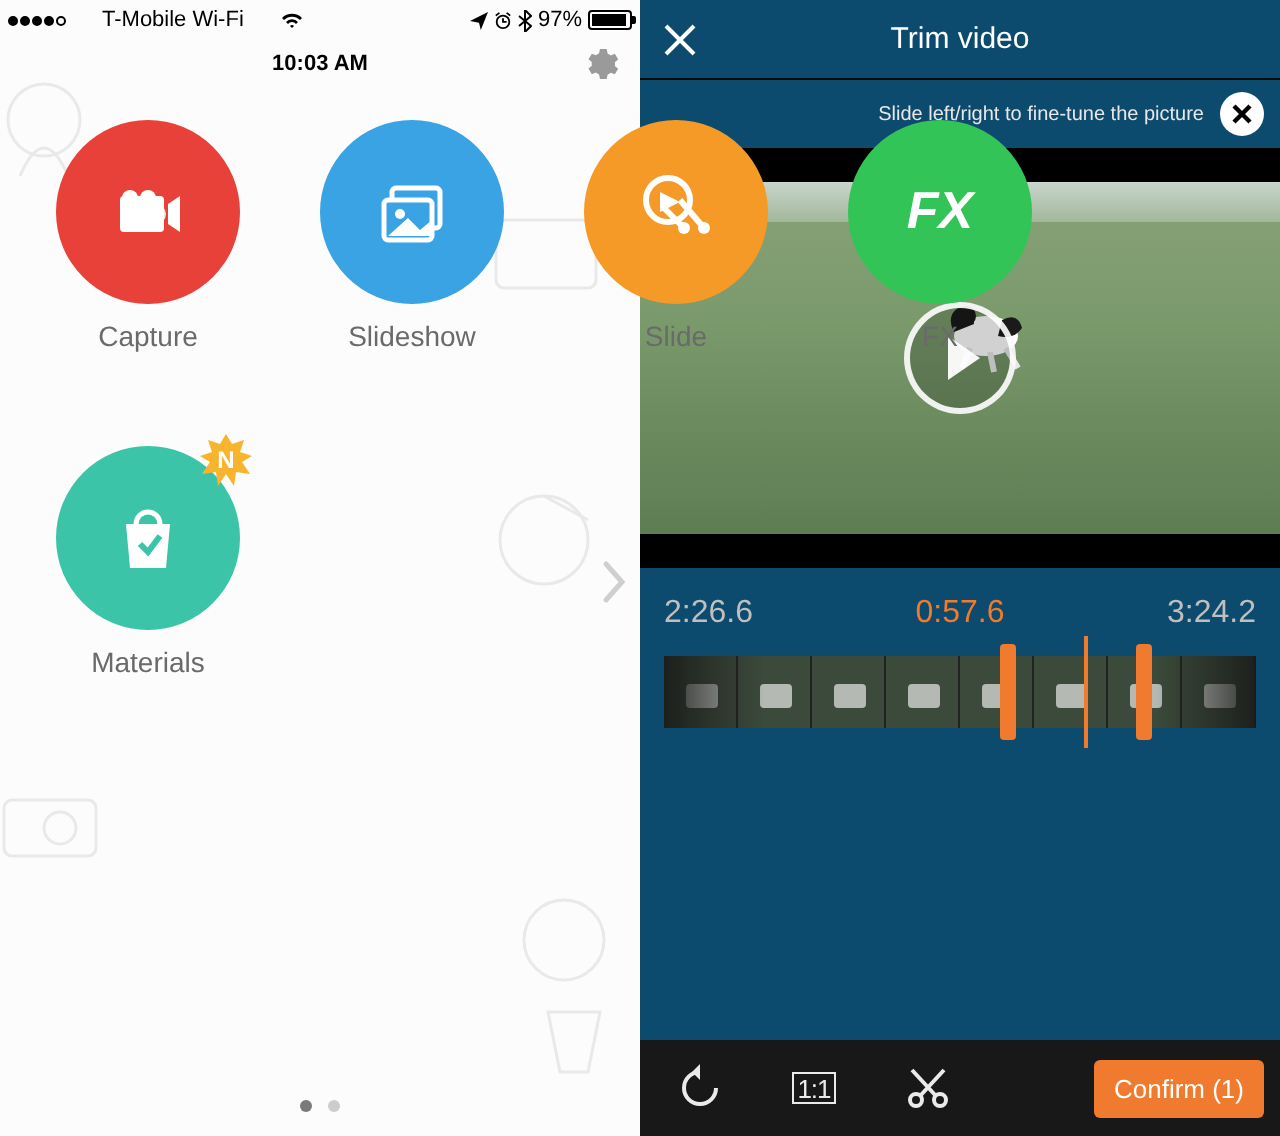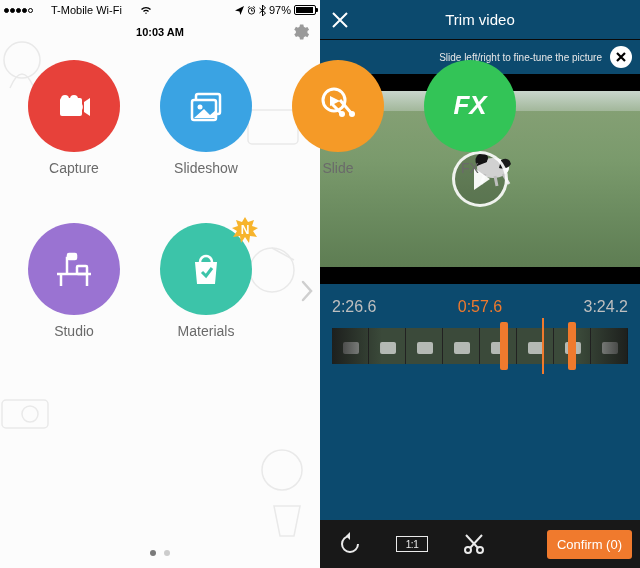--- a/index.html
+++ b/index.html
@@ -71,21 +71,21 @@
   .timeline .selR { left:236px; }
   .timeline .needle { position:absolute; top:-4px; bottom:-4px; width:2px; background:#f07a2d; left:210px; }
 
   .spacer { flex:1; }
 
   .toolbar { height:48px; display:flex; align-items:center; justify-content:space-between; padding:0 8px; background:#181818; }
   .tb-left { display:flex; gap:34px; align-items:center; margin-left:10px; }
   .tb-icon { width:24px; height:24px; color:#eaeaea; }
   .confirm { background:#f07a2d; color:#fff; font-size:13px; padding:7px 10px; border-radius:3px; }
 
-  .aspectbox { width:32px; height:16px; border:1.5px solid #eaeaea; display:flex; align-items:center; justify-content:center; font-size:10px; color:#eaeaea; letter-spacing:-0.5px; }
+  .aspectbox { width:22px; height:16px; border:1.5px solid #eaeaea; display:flex; align-items:center; justify-content:center; font-size:13px; color:#eaeaea; letter-spacing:-0.5px; }
 </style>
 </head>
 <body>
 
 <div class="panel left">
   <div class="doodle">
     <svg viewBox="0 0 320 568">
       <g stroke="#e9e9e9" stroke-width="1.5" fill="none">
         <circle cx="22" cy="60" r="18"></circle>
           <path d="M10 88 Q22 60 34 88"></path>
@@ -184,34 +184,20 @@
     </div>
     <div class="cell">
       <div class="circle green">
         <svg width="52" height="52" viewBox="0 0 52 52">
             <text x="26" y="34" font-family="Arial Black, Arial" font-weight="900" font-size="26" fill="#fff" text-anchor="middle" font-style="italic">FX</text>
           </svg>
       </div>
       <div class="lbl">FX</div>
     </div>
     <div class="cell">
-      <div class="circle purple">
-        <svg width="50" height="50" viewBox="0 0 50 50">
-            <g fill="none" stroke="#fff" stroke-width="2.5">
-              <path d="M8 30 H42"></path>
-              <path d="M12 30 V42 M38 30 V42"></path>
-              <path d="M18 30 V14 H22"></path>
-              <rect x="19" y="10" width="8" height="5" rx="1" fill="#fff"></rect>
-              <rect x="28" y="22" width="10" height="8" rx="1"></rect>
-            </g>
-          </svg>
-      </div>
-      <div class="lbl">Studio</div>
-    </div>
-    <div class="cell">
       <div class="circle teal">
         <svg width="46" height="46" viewBox="0 0 46 46">
             <g fill="#fff">
               <path d="M12 16 H34 L32 38 H14 Z"></path>
               <path d="M17 16 a6 6 0 0 1 12 0" fill="none" stroke="#fff" stroke-width="2.5"></path>
               <path d="M19 26 L23 30 L29 22" stroke="#3cc4a9" stroke-width="3" fill="none"></path>
             </g>
           </svg>
         <svg class="badge-new" viewBox="0 0 26 26">
             <path d="M13 0 L16 5 L22 3 L20 9 L26 11 L21 14 L25 20 L18 19 L17 26 L13 20 L9 26 L8 19 L1 20 L5 14 L0 11 L6 9 L4 3 L10 5 Z" fill="#f7b42c"></path>
@@ -301,15 +287,15 @@
           <span>1:1</span>
         </div>
       <svg class="tb-icon" viewBox="0 0 24 24">
           <g fill="none" stroke="#eaeaea" stroke-width="2">
             <circle cx="6" cy="18" r="3"></circle>
             <circle cx="18" cy="18" r="3"></circle>
             <path d="M8 16 L20 3 M16 16 L4 3"></path>
           </g>
         </svg>
     </div>
-    <div class="confirm"><span>Confirm (0)</span></div>
+    <div class="confirm"><span>Confirm (1)</span></div>
   </div>
 </div>
 
 </body></html>

